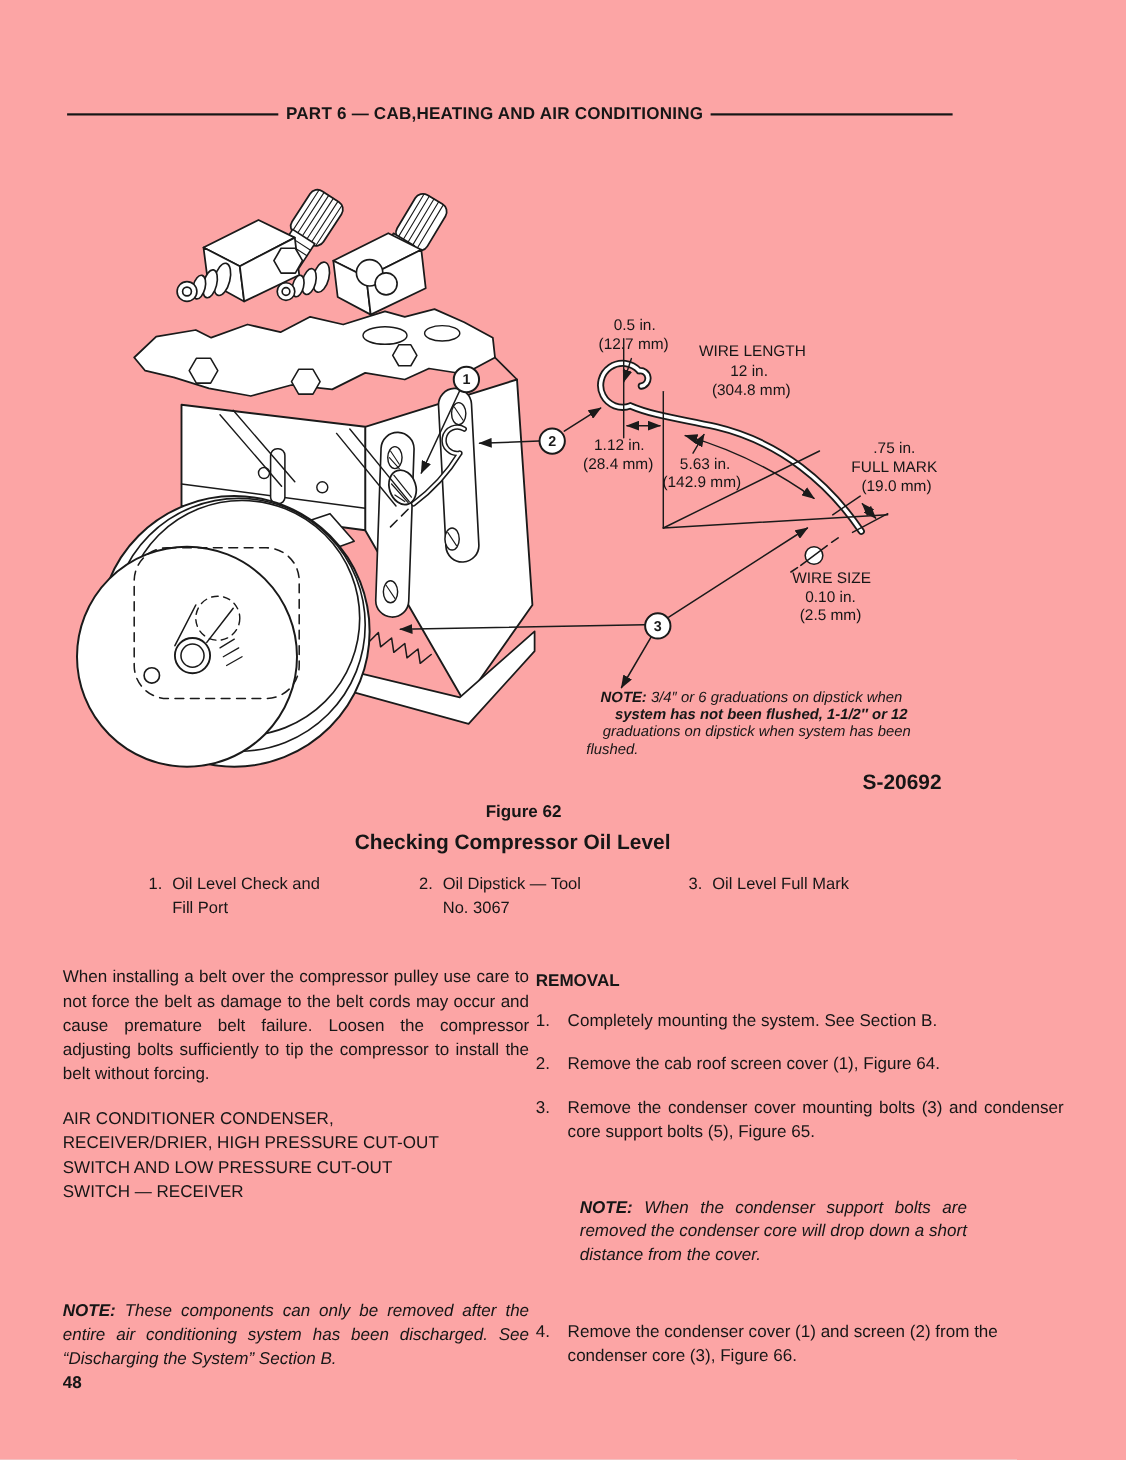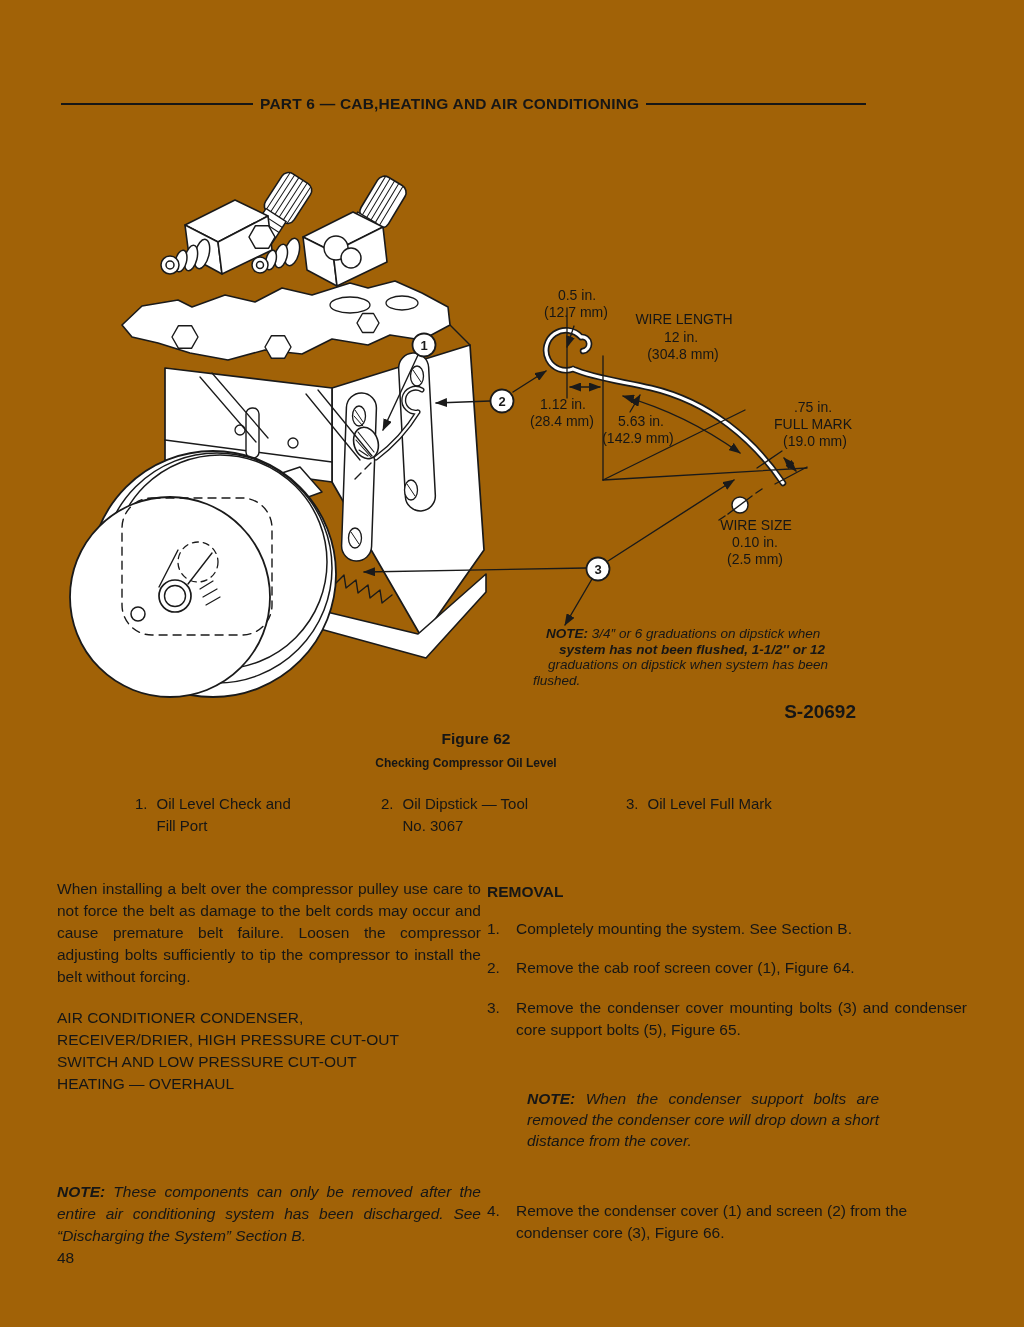--- a/index.html
+++ b/index.html
@@ -1,53 +1,53 @@
 <!DOCTYPE html>
 <html><head>
 <meta charset="utf-8">
 <style>
   html,body{margin:0;padding:0;background:#e8e8e8;}
   .page{
-    position:relative;width:1024px;height:1327px;background:#a16207;
+    position:relative;width:1024px;height:1327px;background:#fca5a5;
     font-family:"Liberation Sans",sans-serif;color:#161616;overflow:hidden;
     margin:0 auto;
   }
   
   .header{position:absolute;top:95px;left:61px;width:805px;display:flex;align-items:center;}
   .rule{height:2.5px;background:#161616;}
   .rule-left{width:192px;}
   .rule-right{flex:1;}
   .header-title{font-weight:bold;font-size:15.5px;letter-spacing:.2px;padding:0 7px;white-space:nowrap;}
   
   .diagram-svg{position:absolute;left:50px;top:140px;}
   .diag-note{position:absolute;left:533px;top:626px;width:330px;font-size:13.5px;font-style:italic;line-height:15.5px;}
   .diag-note .nl1{margin-left:13px;}
   .diag-note .nl2{margin-left:26px;font-weight:bold;}
   .diag-note .nl3{margin-left:15px;}
   .diag-note b{font-weight:bold;}
   .scode{position:absolute;left:700px;top:701px;width:156px;text-align:right;font-weight:bold;font-size:19px;}
   
   .fig-title{position:absolute;left:10px;top:730px;width:932px;text-align:center;font-weight:bold;font-size:15.5px;}
-  .fig-subtitle{position:absolute;left:0;top:756px;width:932px;text-align:center;font-weight:bold;font-size:12px;}
+  .fig-subtitle{position:absolute;left:0;top:756px;width:932px;text-align:center;font-weight:bold;font-size:19px;}
   .legend-item{position:absolute;top:793px;display:flex;gap:9px;font-size:15px;line-height:22px;}
   .legend-item .num{flex:none;}
   
   .tcol{position:absolute;font-size:15.5px;line-height:22px;}
   .p-just{text-align:justify;}
   .lc{left:57px;width:424px;}
   .rc{left:487px;width:480px;}
   .lc-h2 div{font-weight:normal;}
   .note-text{font-style:italic;}
   .note-text .nlabel{font-weight:bold;}
   .rc-item{display:flex;}
   .rc-num{flex:none;width:29px;}
   .rc-text{flex:1;}
   .rc-note{left:527px;width:352px;line-height:21px;}
   .removal{font-weight:bold;}
-  .pagenum{font-weight:normal;}
+  .pagenum{font-weight:bold;}
 </style>
 </head>
 <body>
 
 <div class="page">
 
   <div class="header">
     <div class="rule rule-left"></div>
     <div class="header-title">PART 6 — CAB,HEATING AND AIR CONDITIONING</div>
     <div class="rule rule-right"></div>
@@ -272,21 +272,21 @@
       <div>Oil Level Full Mark</div>
     </span>
   </div>
 
   <div class="tcol lc p-just" style="top:878px;">When installing a belt over the compressor pulley use care to not force the belt as damage to the belt cords may occur and cause premature belt failure. Loosen the compressor adjusting bolts sufficiently to tip the compressor to install the belt without forcing.</div>
 
   <div class="tcol lc lc-h2" style="top:1007px;">
     <div>AIR CONDITIONER CONDENSER,</div>
     <div>RECEIVER/DRIER, HIGH PRESSURE CUT-OUT</div>
     <div>SWITCH AND LOW PRESSURE CUT-OUT</div>
-    <div>HEATING — OVERHAUL</div>
+    <div>SWITCH — RECEIVER</div>
   </div>
 
 
   <div class="tcol lc p-just note-text" style="top:1181px;">
     <span class="nlabel">NOTE:</span>
     <span>These components can only be removed after the entire air conditioning system has been discharged. See “Discharging the System” Section B.</span>
   </div>
 
   <div class="tcol lc pagenum" style="top:1247px;">48</div>
 

